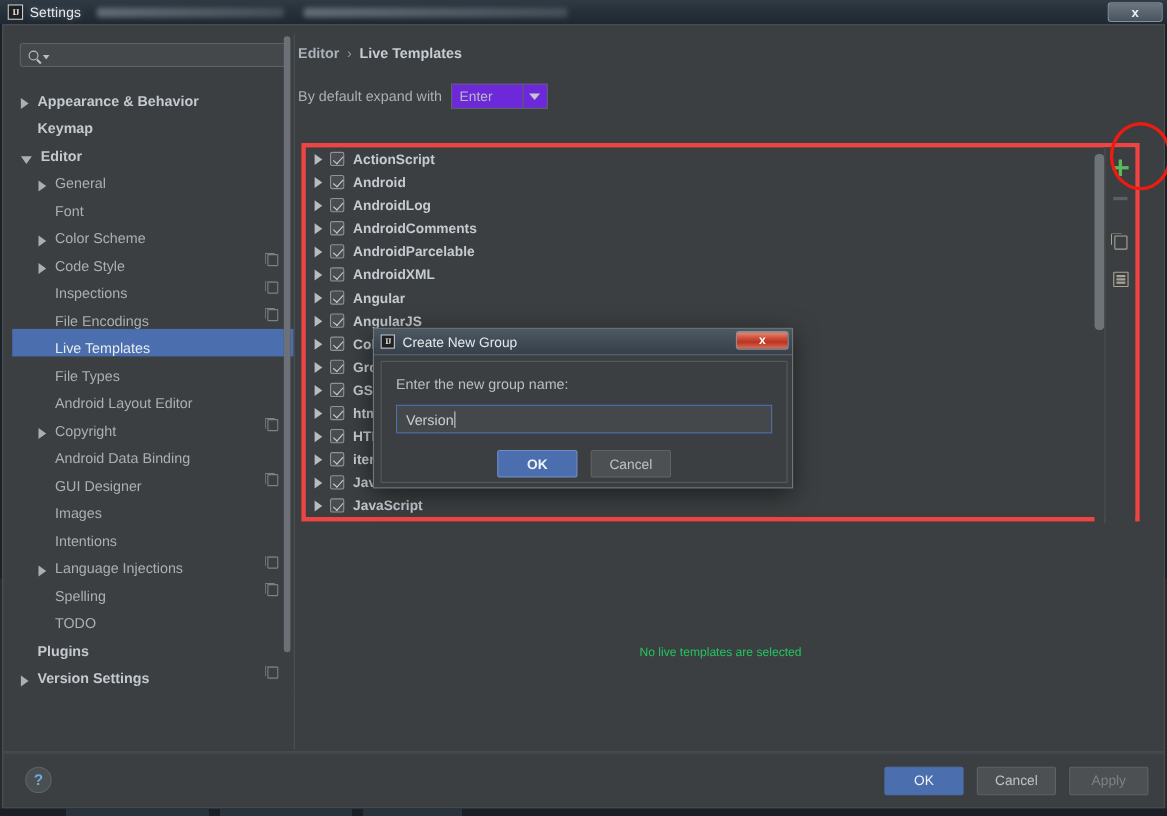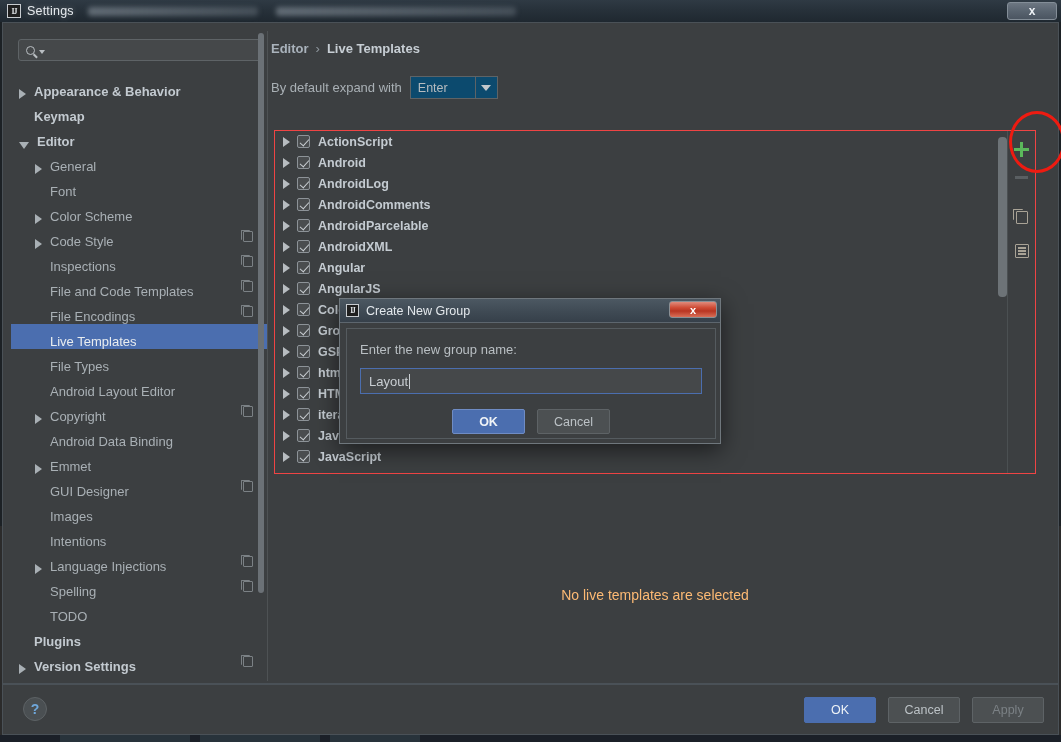--- a/index.html
+++ b/index.html
@@ -116,34 +116,34 @@
   
   .rightpane { position: absolute; left: 268px; top: 8px; width: 785px; height: 650px; }
   .breadcrumb { display: flex; align-items: center; gap: 7px; padding-top: 10px;
                 font-size: 13px; font-weight: bold; color: #a9b2bb; }
   .bc-sep { color: #8d959c; font-weight: normal; }
   .bc-cur { color: #c7ced4; }
 
   .expandrow { display: flex; align-items: center; gap: 8px; margin-top: 20px; }
   .expandrow .lbl { color: #a9b0b5; font-size: 13px; }
   .combo {
-    width: 88px; height: 23px; background: #0c4a6e; border: 1px solid #5e6366;
+    width: 88px; height: 23px; background: #6d28d9; border: 1px solid #5e6366;
     display: flex; align-items: stretch;
   }
   .combo .val { flex: 1; display: flex; align-items: center; padding-left: 7px;
                 color: #b6bbbf; font-size: 12.5px; }
   .combo .arrowbtn { width: 22px; border-left: 1px solid #5e6366;
                      display: flex; align-items: center; justify-content: center; }
   .arrow-dn { width: 0; height: 0; border-left: 5px solid transparent;
               border-right: 5px solid transparent; border-top: 6px solid #c3c8cc; }
 
   
   .tpl-wrap {
     position: absolute; left: 3px; top: 99px; width: 762px; height: 344px;
-    background: #3c3f41; border: 1px solid #ef4444;
+    background: #3c3f41; border: 4px solid #ef4444;
   }
   .tpl-list { position: absolute; left: 0; top: 0; width: 733px; height: 342px; overflow: hidden; }
   .tpl-row { height: 21px; display: flex; align-items: center; padding-left: 8px; }
   .tpl-tri { width: 0; height: 0; border-top: 5px solid transparent;
              border-bottom: 5px solid transparent; border-left: 7px solid #b7bcc0;
              margin-right: 7px; flex: 0 0 auto; }
   .cb {
     width: 13px; height: 13px; border: 1px solid #8d9398; background: #4a4d4f;
     border-radius: 2px; margin-right: 8px; position: relative; flex: 0 0 auto;
   }
@@ -173,21 +173,21 @@
   .cpy2 { position: relative; width: 12px; height: 13px; border: 1.4px solid #a9a396; border-radius: 1px; }
   .cpy2::before { content: ""; position: absolute; left: -4px; top: -3px; width: 9px; height: 10px;
                   border: 1.4px solid #a9a396; border-right: none; border-bottom: none; border-radius: 1px; }
   .list-ico { width: 14px; height: 14px; border: 1.4px solid #a9a396; border-radius: 1px;
               display: flex; flex-direction: column; justify-content: center; gap: 1.6px; padding: 0 2px; }
   .list-ico i { display: block; height: 1.4px; background: #a9a396; }
 
   .nosel {
     position: absolute; left: 3px; top: 450px; width: 762px; height: 200px;
     display: flex; align-items: flex-start; justify-content: center; padding-top: 106px;
-    color: #fdba74; font-size: 14px;
+    color: #22c55e; font-size: 11px;
   }
   .annot-circle {
     position: absolute; left: 1006px; top: 88px; width: 56px; height: 62px;
     border: 3.5px solid #ee1b11; border-radius: 50%;
   }
 
   
   .bottombar {
     position: absolute; left: 2px; top: 684px; width: 1057px; height: 51px;
     background: #3c3f41; border: 1px solid #4a5157; border-top: 1px solid #4a5157;
@@ -315,25 +315,20 @@
             <span>Code Style</span>
             <span class="copy-ico"></span>
           </div>
           <div class="tnode lvl1">
             <span class="tri none"></span>
             <span>Inspections</span>
             <span class="copy-ico"></span>
           </div>
           <div class="tnode lvl1">
             <span class="tri none"></span>
-            <span>File and Code Templates</span>
-            <span class="copy-ico"></span>
-          </div>
-          <div class="tnode lvl1">
-            <span class="tri none"></span>
             <span>File Encodings</span>
             <span class="copy-ico"></span>
           </div>
           <div class="tnode lvl1 sel">
             <span class="tri none"></span>
             <span>Live Templates</span>
           </div>
           <div class="tnode lvl1">
             <span class="tri none"></span>
             <span>File Types</span>
@@ -343,24 +338,20 @@
             <span>Android Layout Editor</span>
           </div>
           <div class="tnode lvl1">
             <span class="tri "></span>
             <span>Copyright</span>
             <span class="copy-ico"></span>
           </div>
           <div class="tnode lvl1">
             <span class="tri none"></span>
             <span>Android Data Binding</span>
-          </div>
-          <div class="tnode lvl1">
-            <span class="tri "></span>
-            <span>Emmet</span>
           </div>
           <div class="tnode lvl1">
             <span class="tri none"></span>
             <span>GUI Designer</span>
             <span class="copy-ico"></span>
           </div>
           <div class="tnode lvl1">
             <span class="tri none"></span>
             <span>Images</span>
           </div>
@@ -539,21 +530,21 @@
 
   <div class="modal">
     <div class="modal-title">
       <div class="ij-logo2">IJ</div>
       <div class="t">Create New Group</div>
       <div class="modal-close">x</div>
     </div>
     <div class="modal-inner">
       <div class="modal-prompt">Enter the new group name:</div>
       <div class="modal-input">
-        <span>Layout</span>
+        <span>Version</span>
           <span class="caret-bar"></span>
       </div>
       <div class="modal-btns">
         <div class="mbtn primary">OK</div>
         <div class="mbtn">Cancel</div>
       </div>
     </div>
   </div>
 
   <div class="taskbar">

